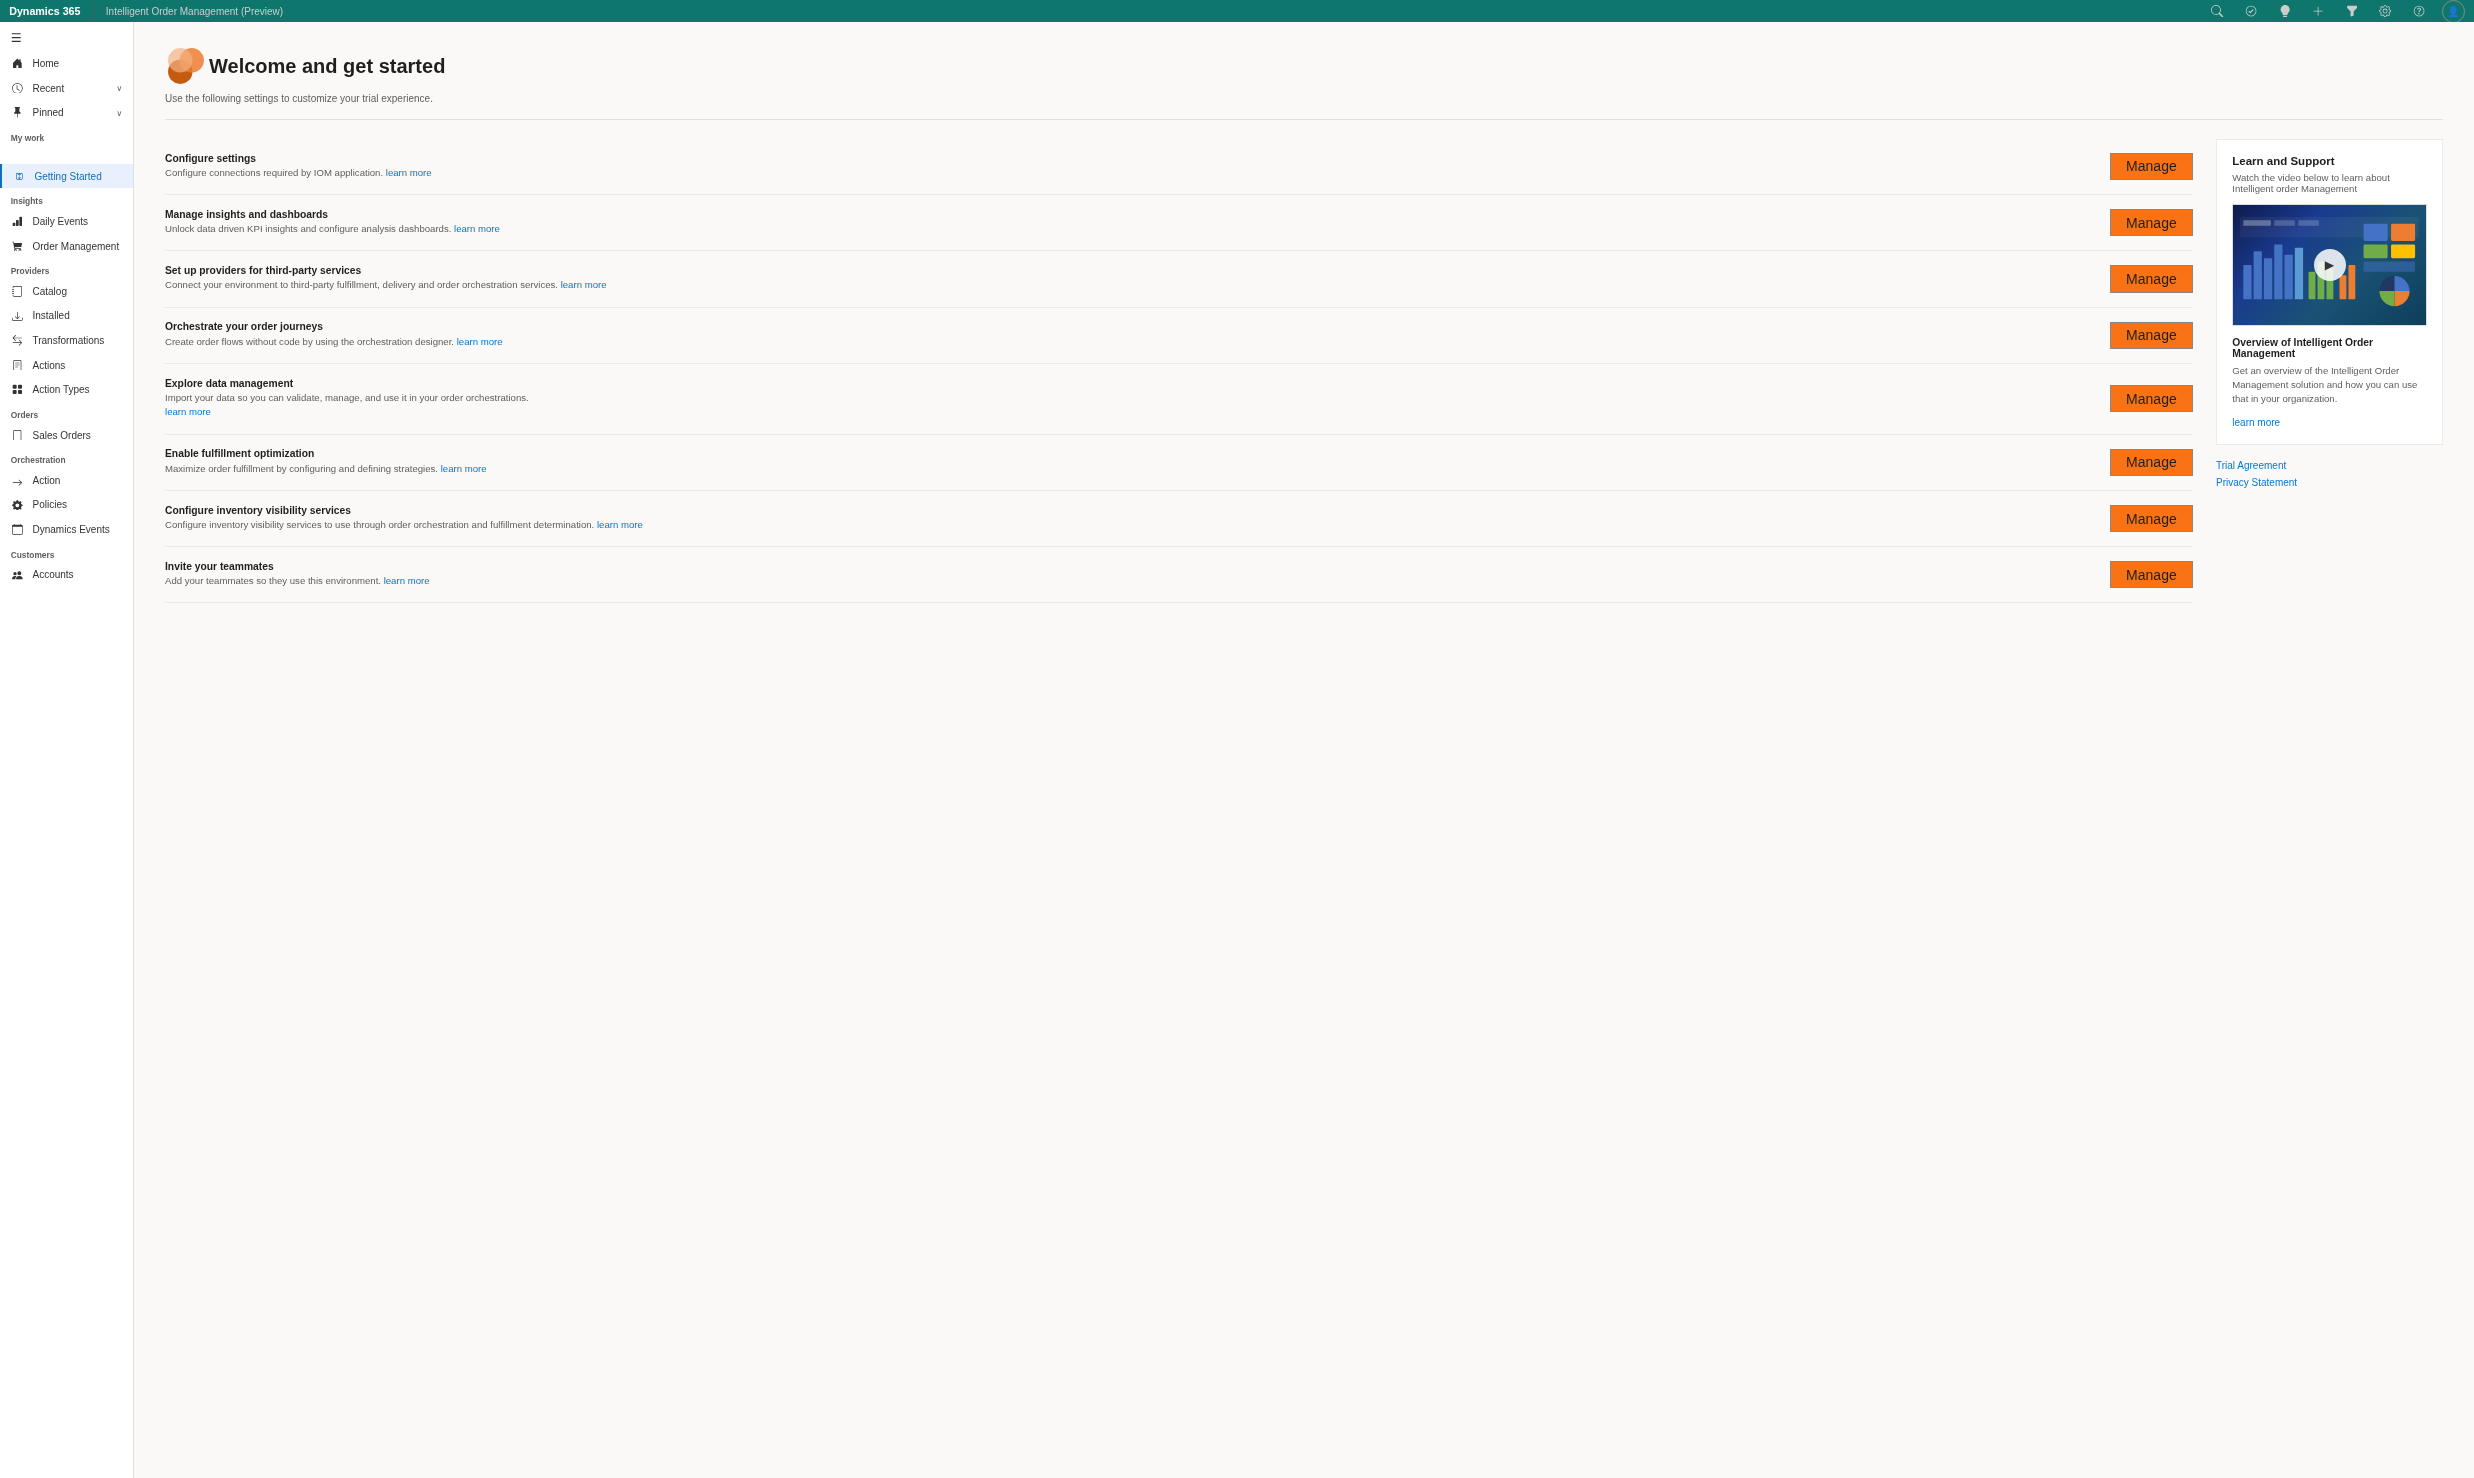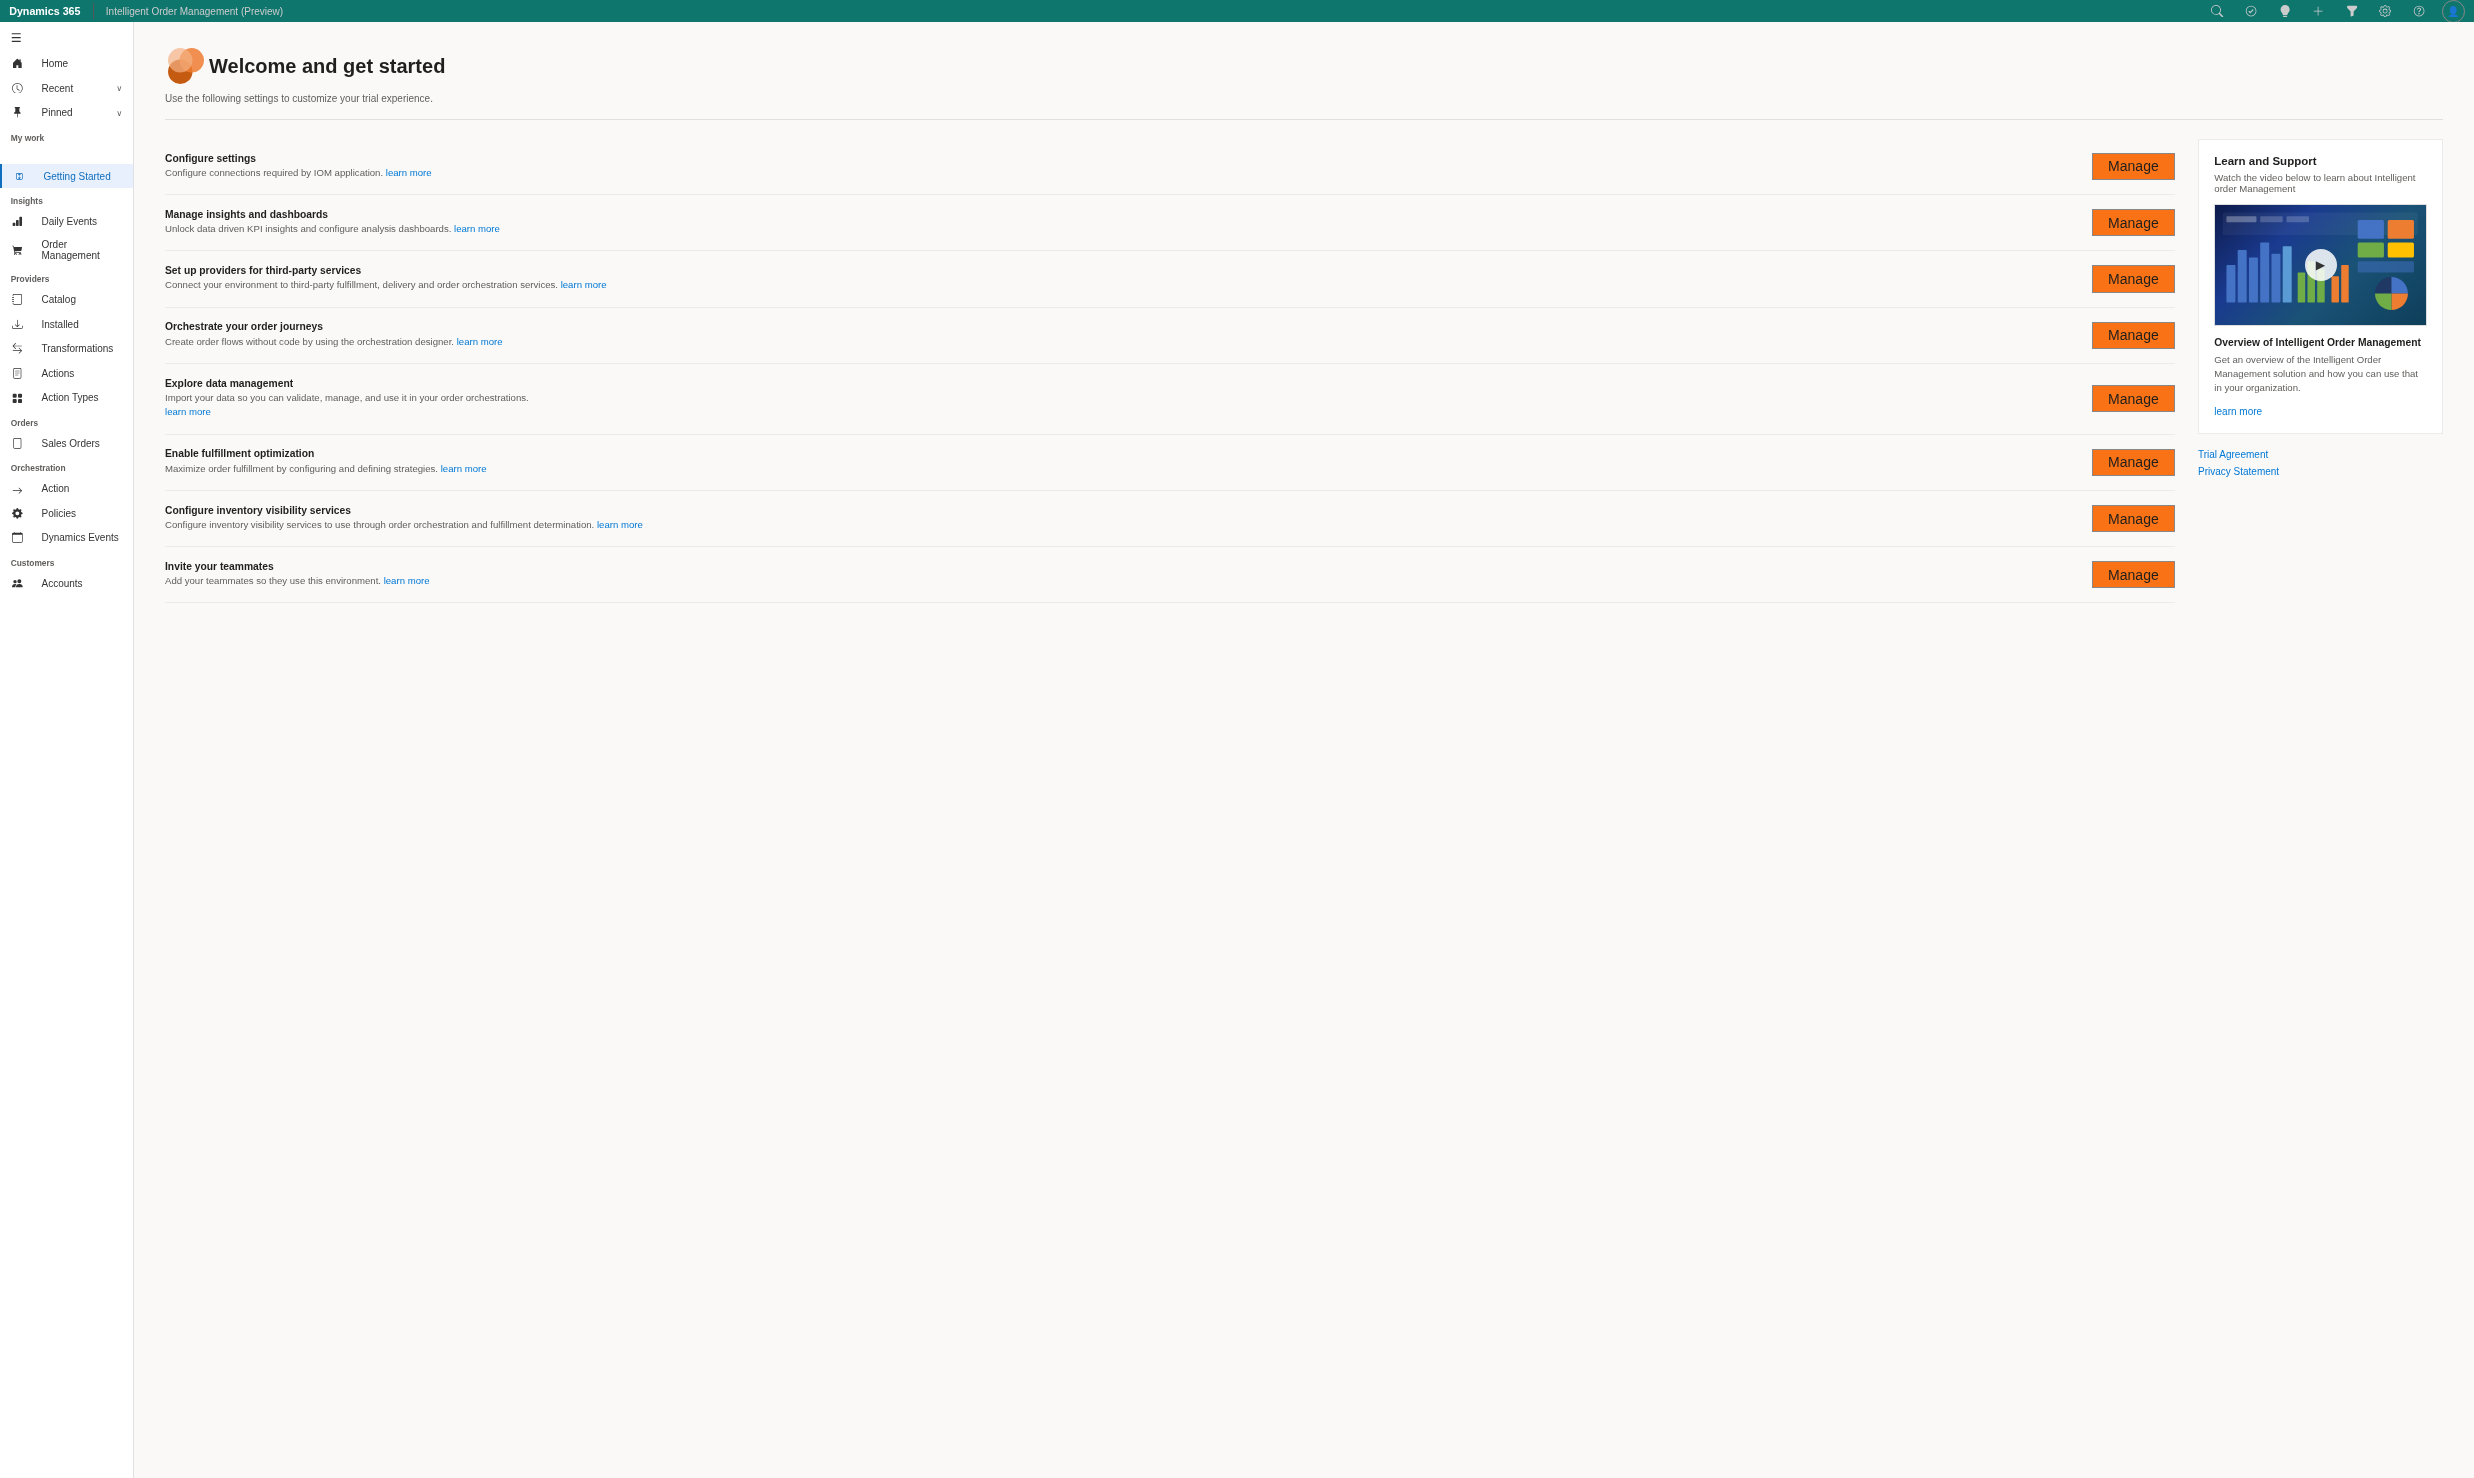--- a/index.html
+++ b/index.html
@@ -79,21 +79,21 @@
       color: #333;
     }
 
     .sidebar-item {
       display: flex;
       align-items: center;
       padding: 5.4px 10.7px;
       font-size: 10px;
       color: #333;
       cursor: pointer;
-      gap: 17px;
+      gap: 8px;
       position: relative;
     }
     .sidebar-item.active {
       background: #e8f0fe;
       border-left: 2.3px solid #106ebe;
       color: #106ebe;
       margin-top: 18px;
     }
     .sidebar-item .item-icon {
       width: 13.8px;
@@ -152,21 +152,21 @@
       border-top: 0.8px solid #e0e0e0;
       margin-bottom: 18.4px;
     }
 
     .content-grid {
       display: flex;
       gap: 23px;
       align-items: flex-start;
     }
     .content-left { flex: 1; }
-    .content-right { width: 245px; flex-shrink: 0; }
+    .content-right { width: 227px; flex-shrink: 0; }
 
     
     .setting-row {
       display: flex;
       align-items: center;
       justify-content: space-between;
       padding: 13.8px 0;
       border-bottom: 0.8px solid #edebe9;
       gap: 26px;
     }

